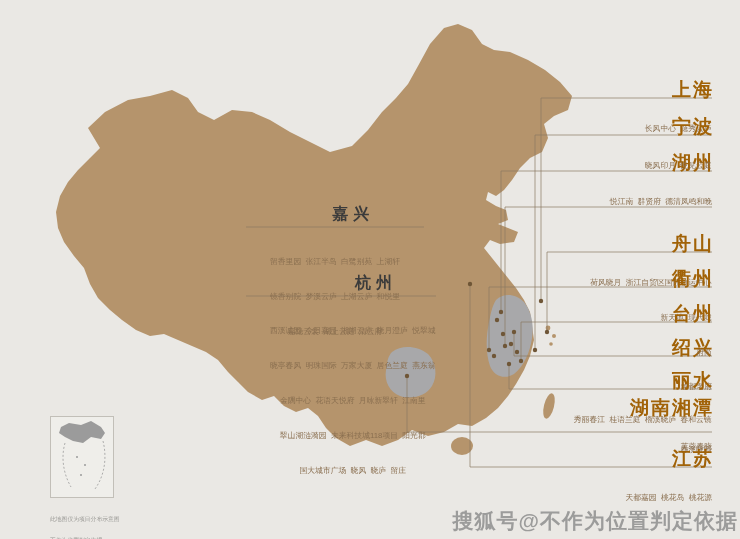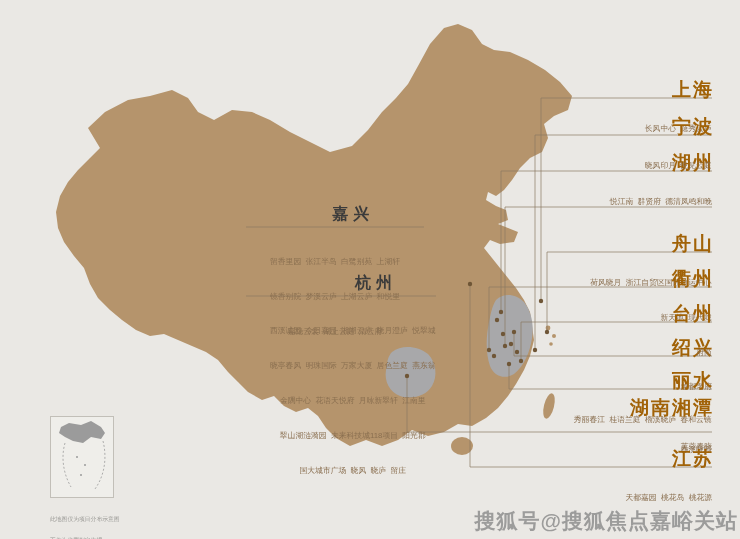--- a/index.html
+++ b/index.html
@@ -207,15 +207,15 @@
       <circle cx="26" cy="40" r="1" fill="#9b9b9b"></circle>
       <circle cx="34" cy="48" r="1" fill="#9b9b9b"></circle>
       <circle cx="30" cy="58" r="1" fill="#9b9b9b"></circle>
     </svg>
   </div>
   <div class="inset-caption">
     <div>此地图仅为项目分布示意图</div>
     <div>不作为位置判定依据</div>
   </div>
 
-  <div class="watermark">搜狐号@搜狐焦点嘉峪关站</div>
+  <div class="watermark">搜狐号@不作为位置判定依据</div>
 
 </div>
 
 </body></html>

